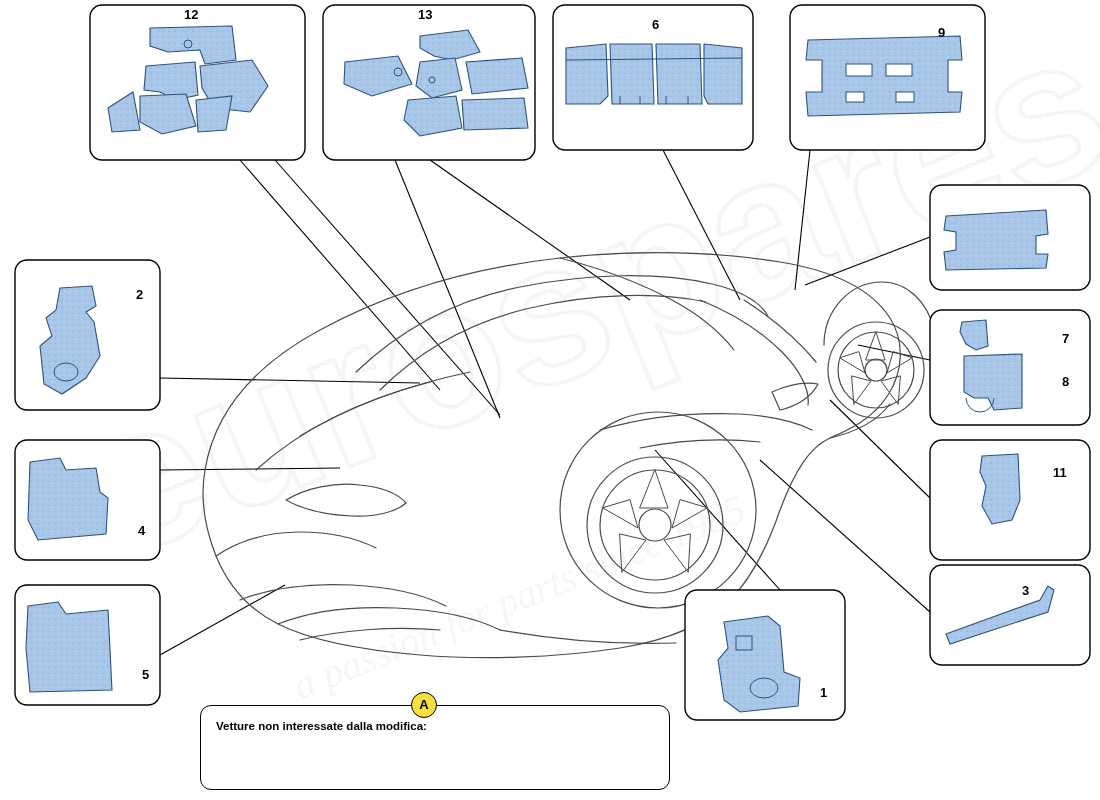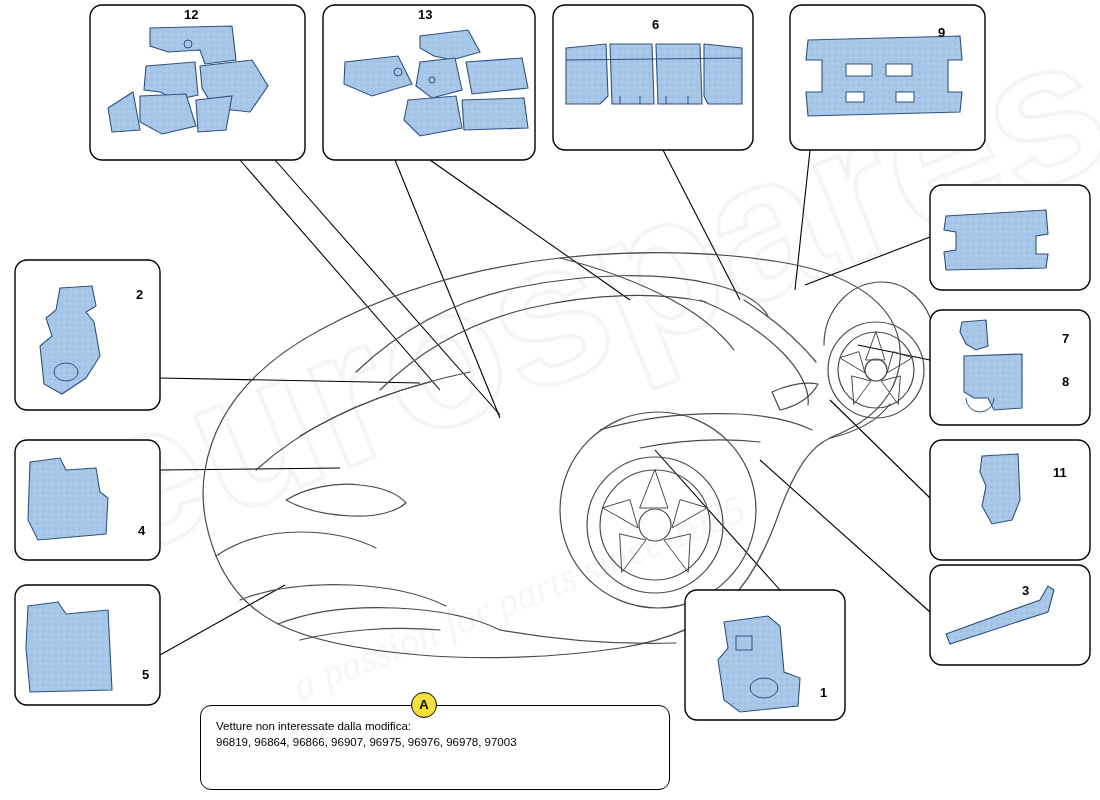--- a/index.html
+++ b/index.html
@@ -42,21 +42,21 @@
     border-radius: 11px;
     background: #ffffff;
     box-sizing: border-box;
   }
   .note-text {
     position: absolute;
     left: 216px;
     top: 718px;
     width: 450px;
     font-size: 11.5px;
-    font-weight: normal;
+    font-weight: bold;
     color: #000;
     line-height: 16px;
     font-family: "Liberation Sans", sans-serif;
   }
   .note-text div {
     white-space: nowrap;
   }
   .marker-a {
     position: absolute;
     left: 411px;
@@ -303,16 +303,15 @@
   <span class="callout-num" style="left:938px; top:26px;">9</span>
   <span class="callout-num" style="left:1117px; top:202px;">10</span>
   <span class="callout-num" style="left:1053px; top:466px;">11</span>
   <span class="callout-num" style="left:184px; top:8px;">12</span>
   <span class="callout-num" style="left:418px; top:8px;">13</span>
 
   <div class="note-box"></div>
   <div class="marker-a">A</div>
   <div class="note-text">
     <div>Vetture non interessate dalla modifica:</div>
-    <div>96819, 96864, 96866, 96907, 96975, 96976, 96978, 97003</div>
   </div>
 
 </div>
 
 </body></html>

